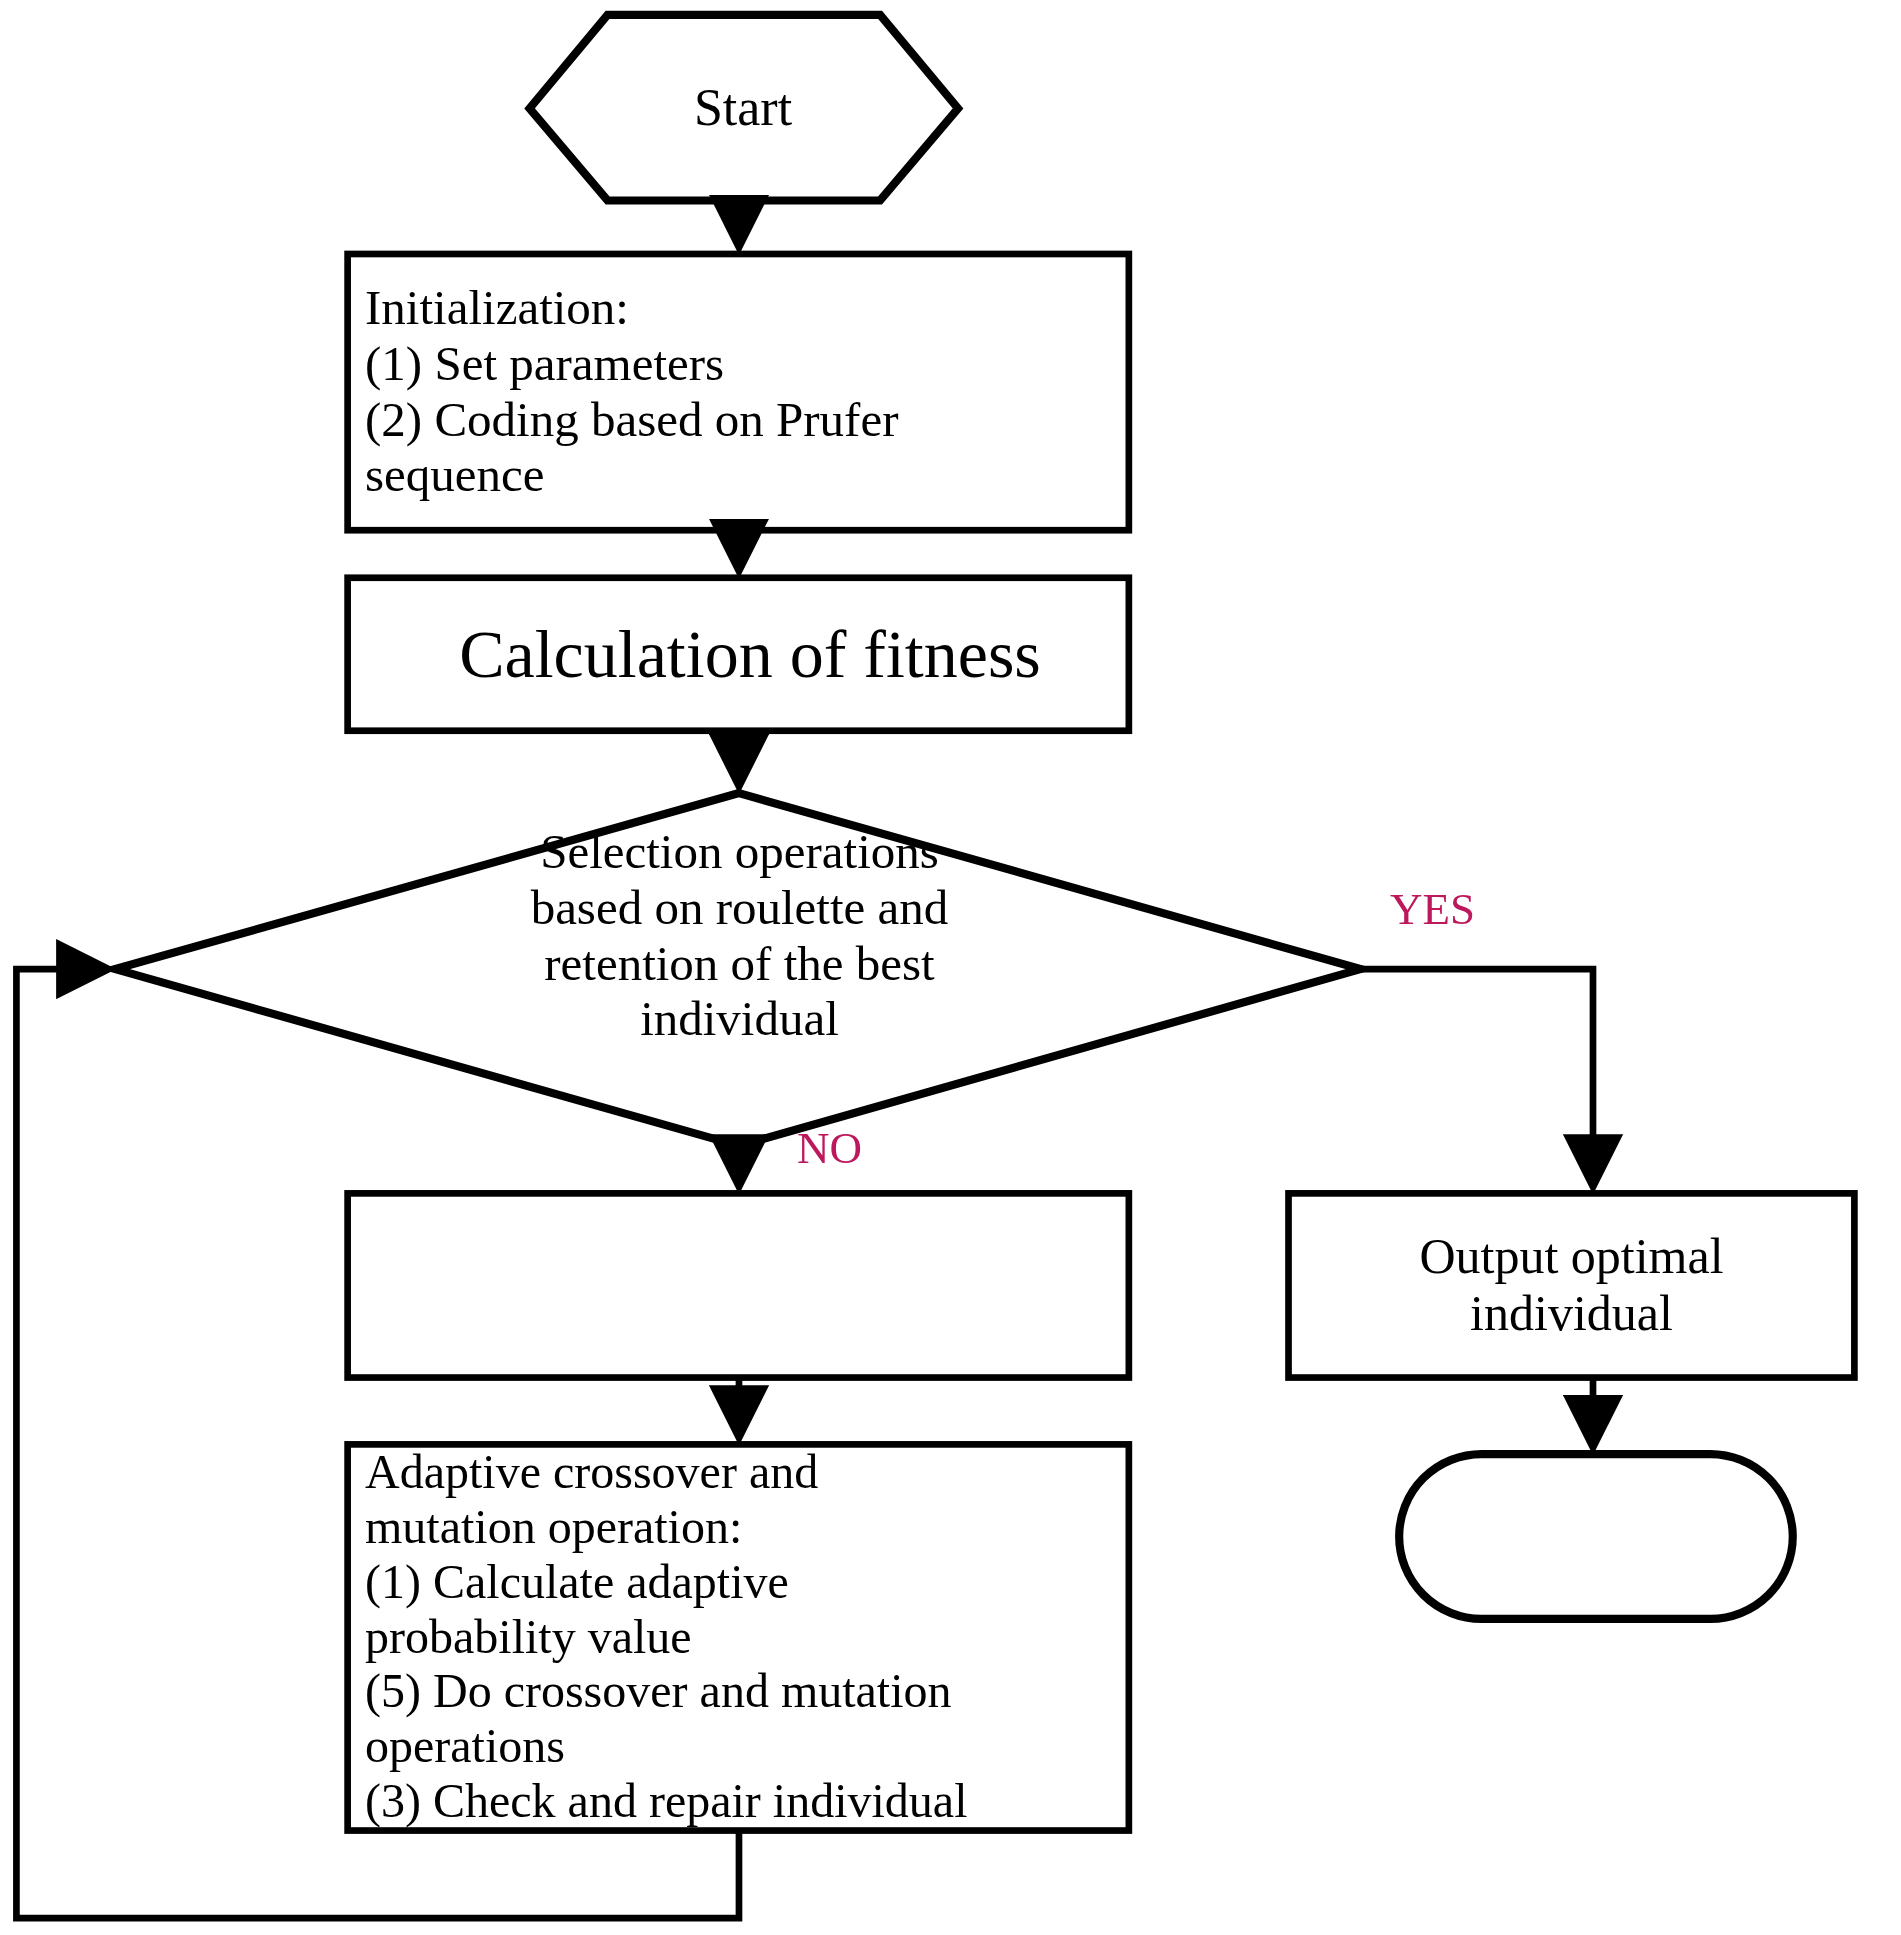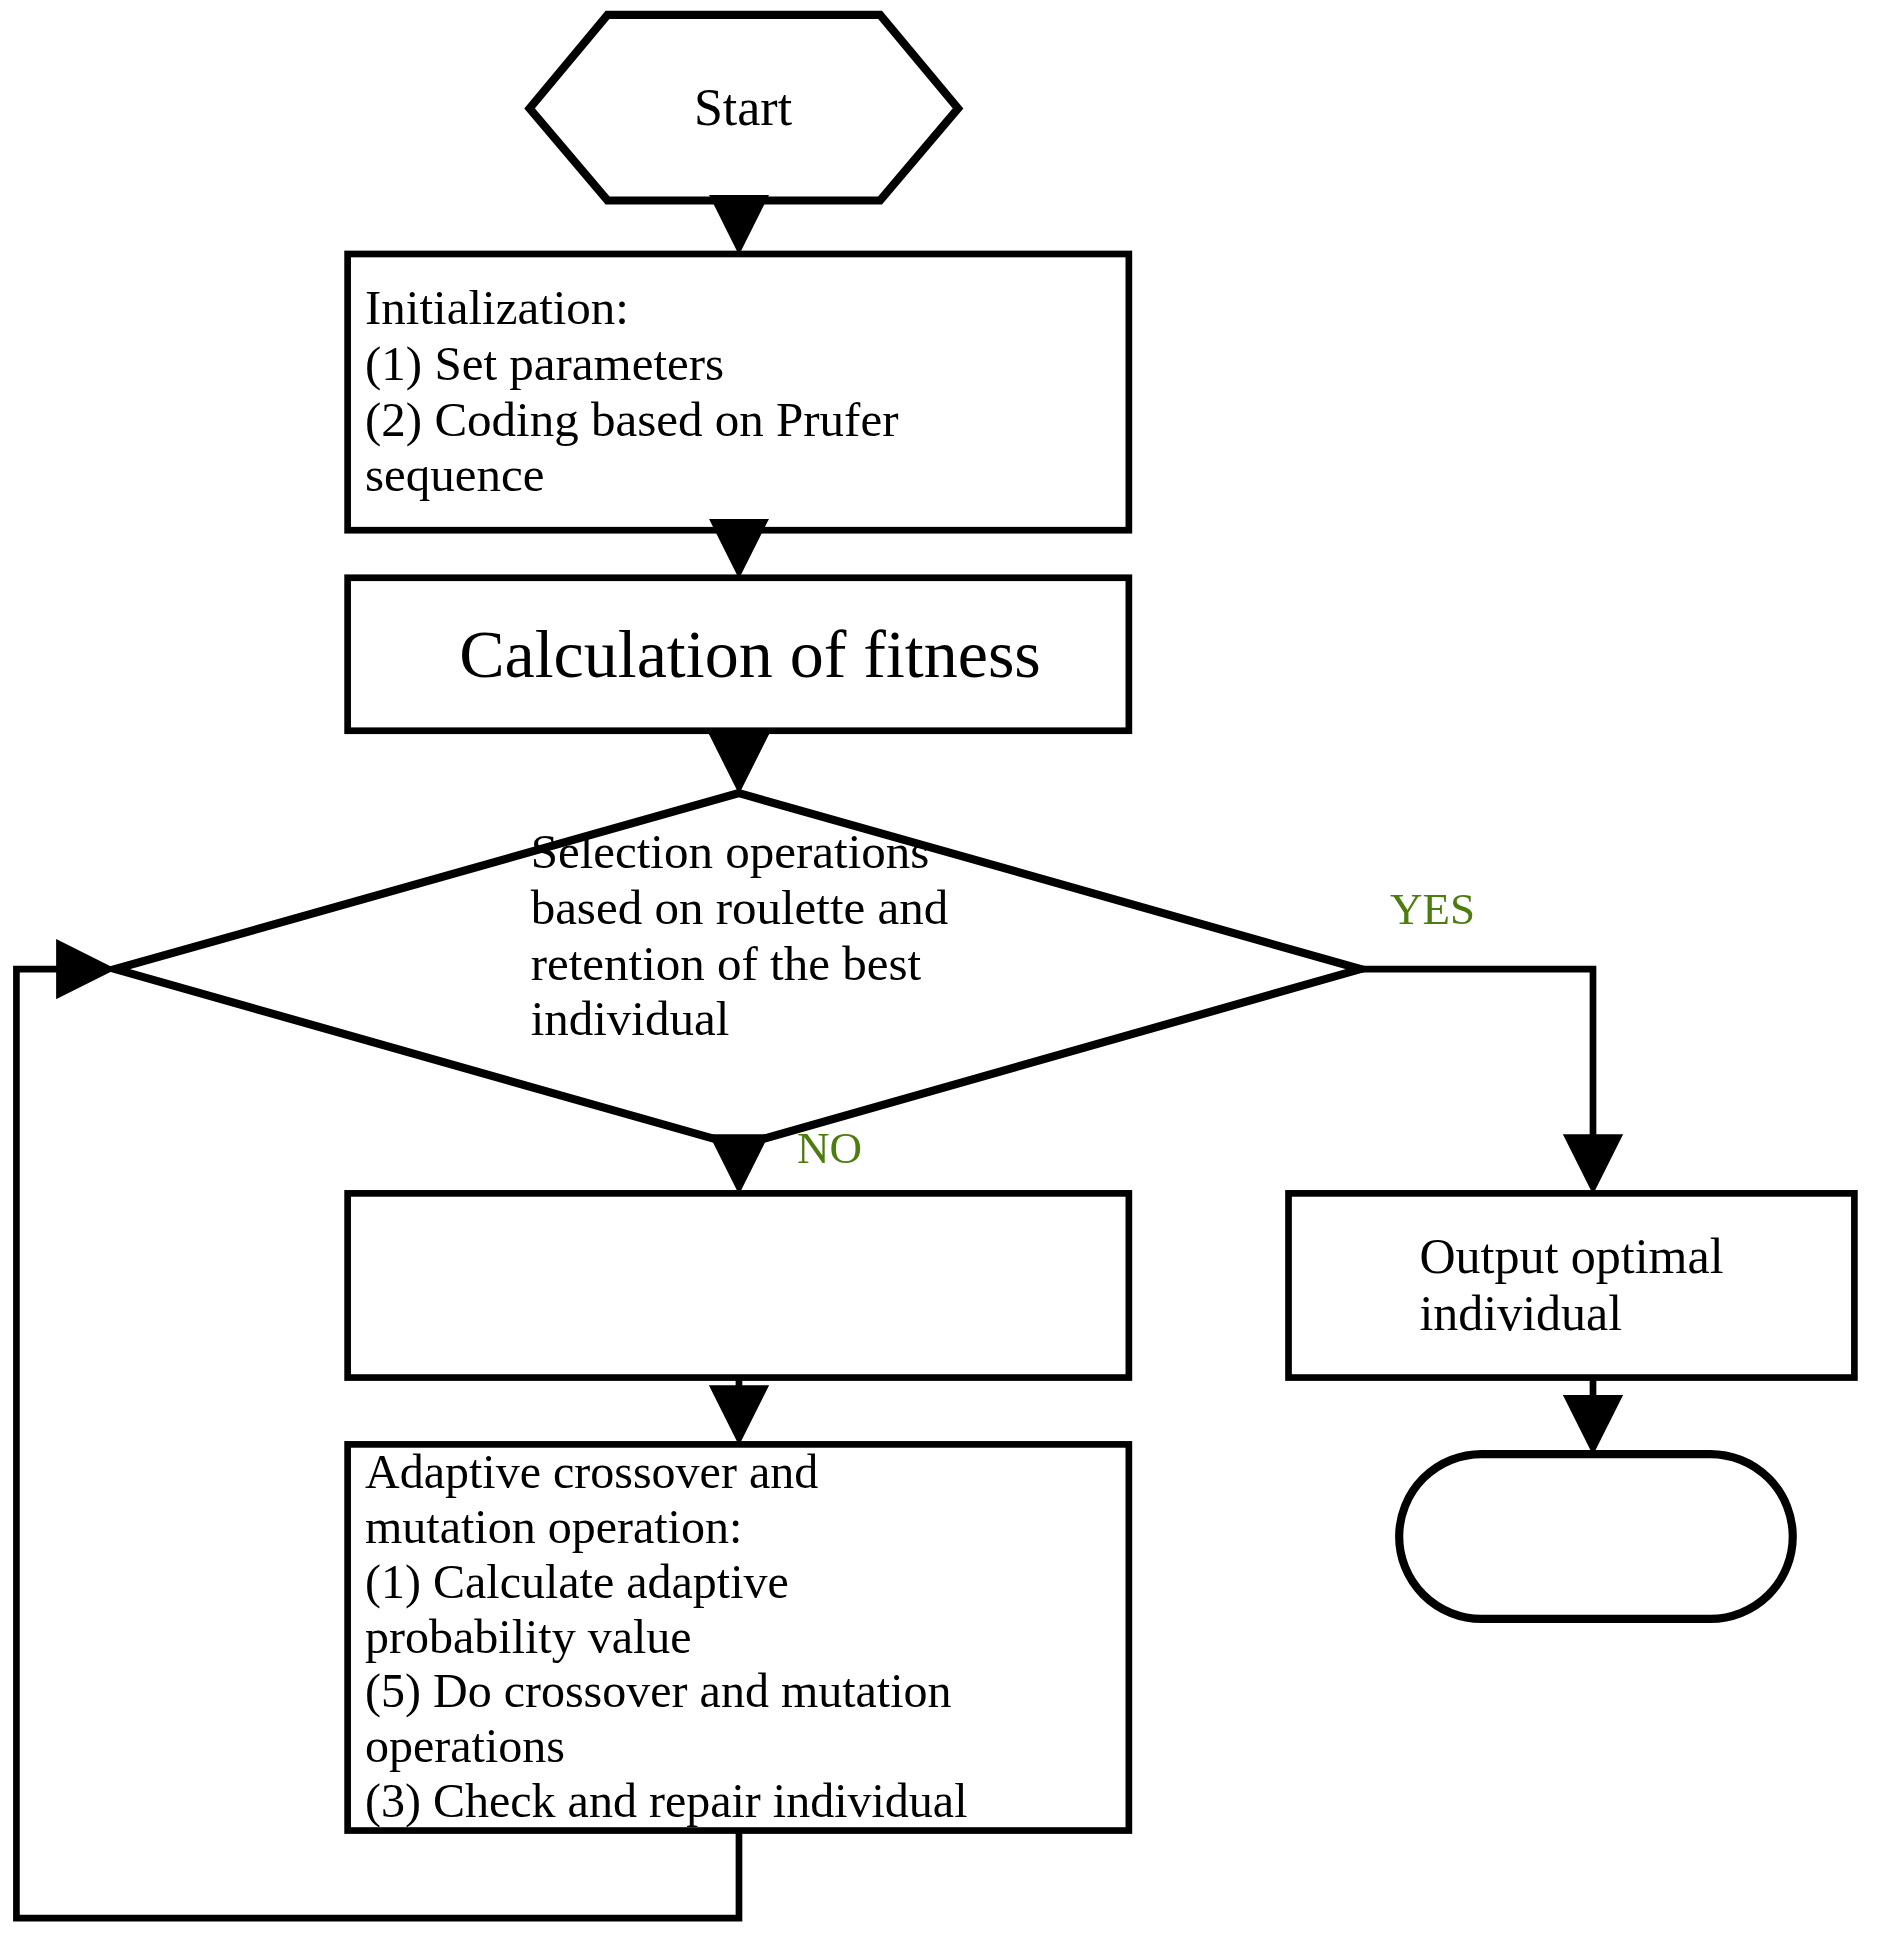--- a/index.html
+++ b/index.html
@@ -26,34 +26,34 @@
     height: 1936px;
   }
   .node-text {
     position: absolute;
     color: #000000;
     line-height: 1.14;
     white-space: pre-line;
     pointer-events: none;
   }
   .t-center {
-    text-align: left;
+    text-align: center;
     display: flex;
     align-items: center;
     justify-content: center;
   }
   .t-left {
     text-align: left;
     display: flex;
     align-items: center;
     justify-content: flex-start;
   }
   .edge-label {
     position: absolute;
-    color: #4d7c0f;
+    color: #be185d;
     font-size: 45px;
     line-height: 1;
     white-space: nowrap;
   }
 </style>
 </head>
 <body>
 
 <div id="canvas">
 

